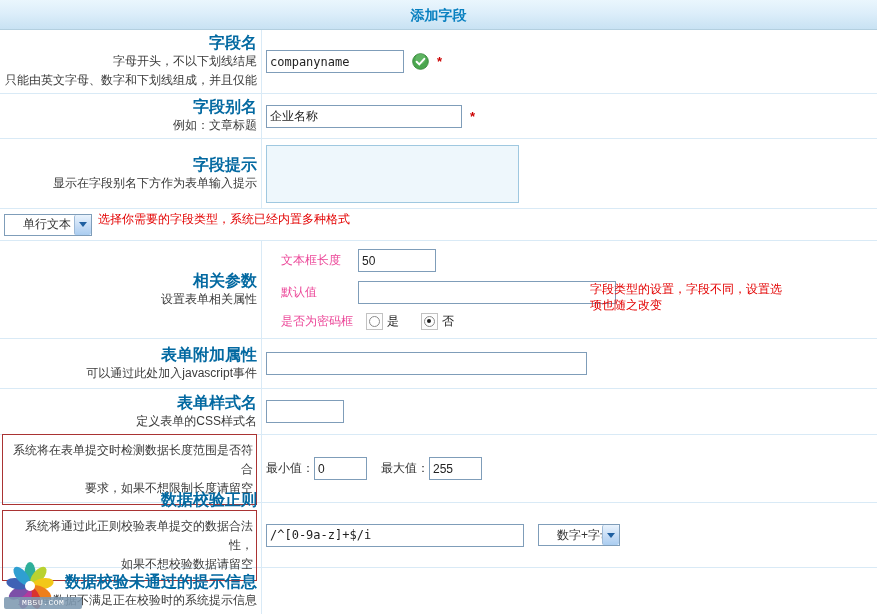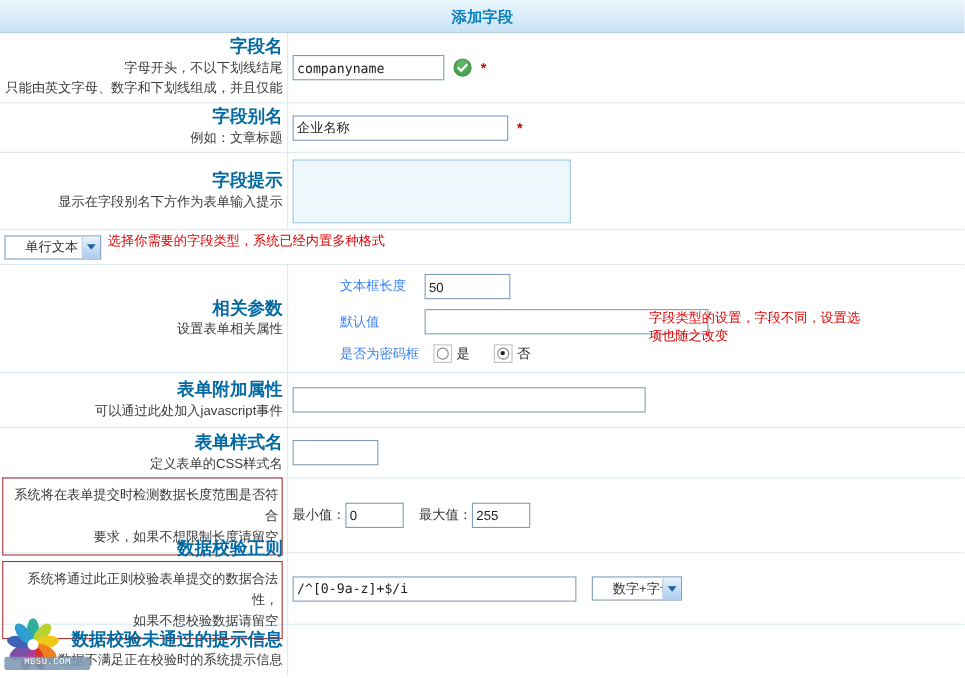--- a/index.html
+++ b/index.html
@@ -53,21 +53,21 @@
   .sel-text{flex:1;padding:0 3px;white-space:nowrap;overflow:hidden;}
   .sel-btn{
     width:16px;align-self:stretch;display:flex;align-items:center;justify-content:center;
     background:linear-gradient(180deg,#e9f3fd 0%,#c3daf4 60%,#aacdf0 100%);
     border-left:1px solid #9db9d6;border-radius:2px;
   }
   .tri{width:0;height:0;border-left:4px solid transparent;border-right:4px solid transparent;border-top:5px solid #1f5fa0;}
   .selw1{width:88px}.selw2{width:82px}
   
   .prow{margin:0 0 9px 15px;display:flex;align-items:center;}
-  .plabel{display:inline-block;min-width:77px;color:#3b82f6;margin-left:28px;}
+  .plabel{display:inline-block;min-width:77px;color:#ec4899;}
   .pnote{position:absolute;left:328px;top:40px;width:200px;}
   
   .radiobox{
     width:15px;height:15px;border:1px solid #c2c2c2;background:#fdfdfd;display:inline-flex;
     align-items:center;justify-content:center;margin:0 4px 0 8px;cursor:pointer;
   }
   .radio{width:9px;height:9px;border:1px solid #8a8a8a;border-radius:50%;background:#fff;display:inline-block;position:relative;}
   .radio.checked::after{
     content:"";position:absolute;left:2px;top:2px;width:4px;height:4px;border-radius:50%;background:#222;
   }

